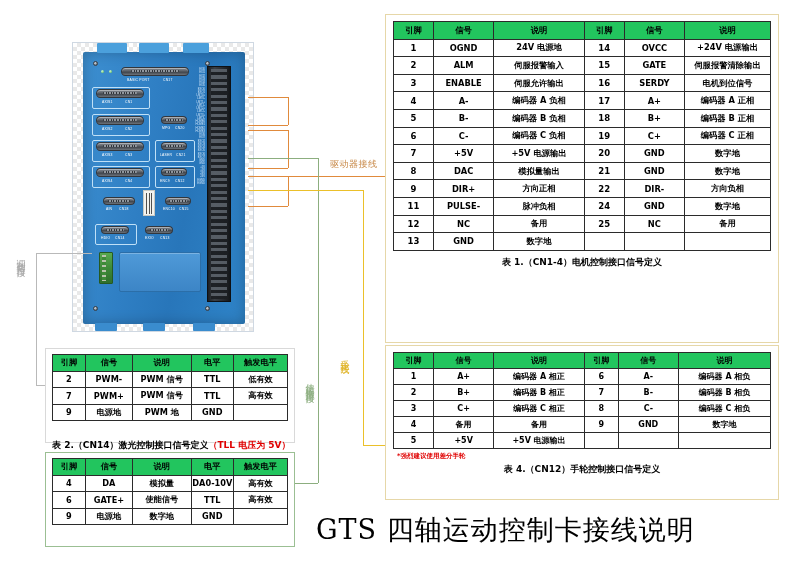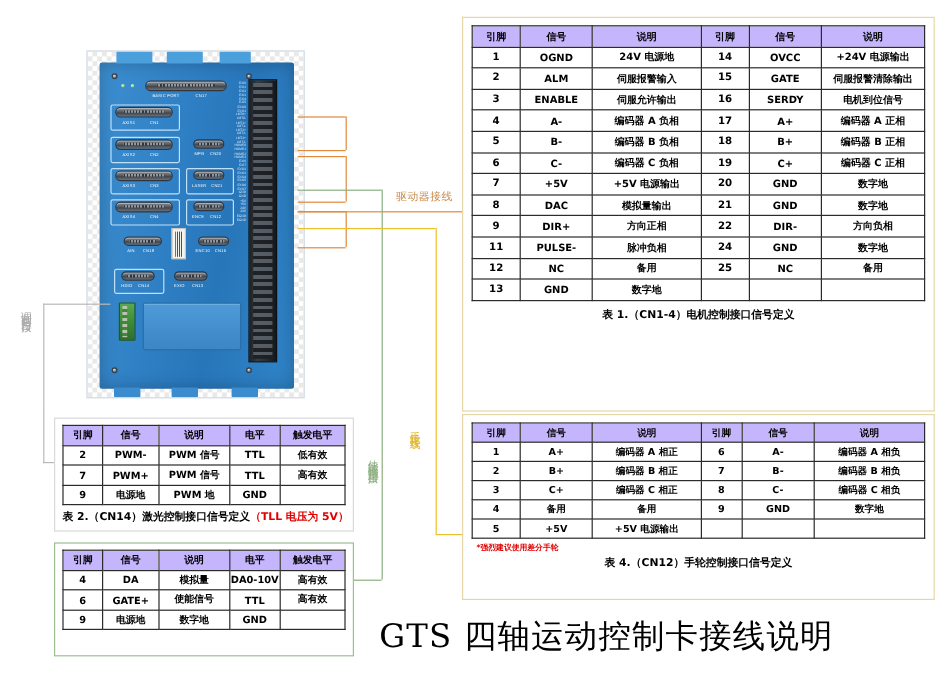--- a/index.html
+++ b/index.html
@@ -159,21 +159,21 @@
   }
   table.pin th, table.pin td {
     border: 1px solid #2b2b2b;
     text-align: center;
     font-weight: bold;
     color: #000;
     padding: 0;
     overflow: hidden;
     white-space: nowrap;
   }
-  table.pin th { background: #c4b5fd; }
+  table.pin th { background: #22c55e; }
   .t1 th, .t1 td { height: 17.6px; font-size: 8.3px; }
   .t1 td.num     { font-size: 8.5px; }
   .t4 th, .t4 td { height: 16px;  font-size: 8px; }
   .t23 th, .t23 td { height: 16.5px; font-size: 8.2px; }
 
   .cap {
     text-align: center;
     font-size: 9px;
     font-weight: bold;
     color: #000;
@@ -588,21 +588,21 @@
             </tr>
             <tr>
               <td class="num">9</td>
               <td>电源地</td>
               <td>PWM 地</td>
               <td>GND</td>
               <td></td>
             </tr>
           </tbody>
       </table>
-      <div class="cap" style="margin-top:3px;">
+      <div class="cap" style="margin-top:18px;">
         <span>表 2.（CN14）激光控制接口信号定义</span><span class="red">（TLL 电压为 5V）</span>
       </div>
     </div>
   </div>
 
   <div class="tbl-card green" style="left:45px; top:452px; width:250px; height:95px;">
     <div style="padding:5px 6px 0 6px;">
       <table class="pin t23" id="tbl3">
         <colgroup>
           <col style="width:14%">

